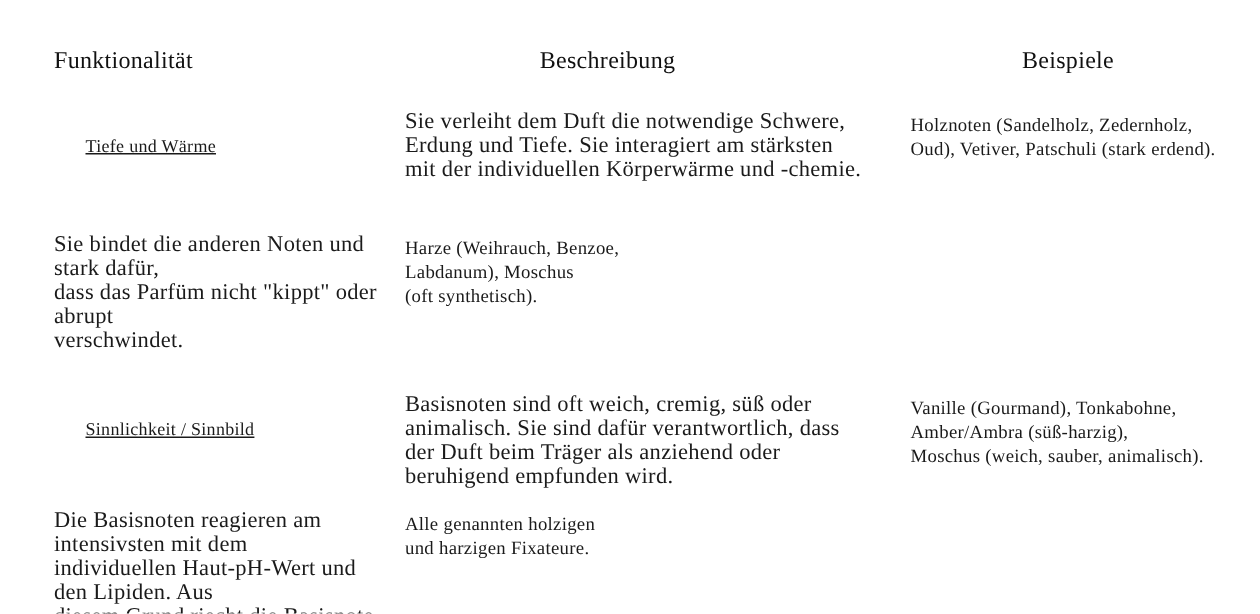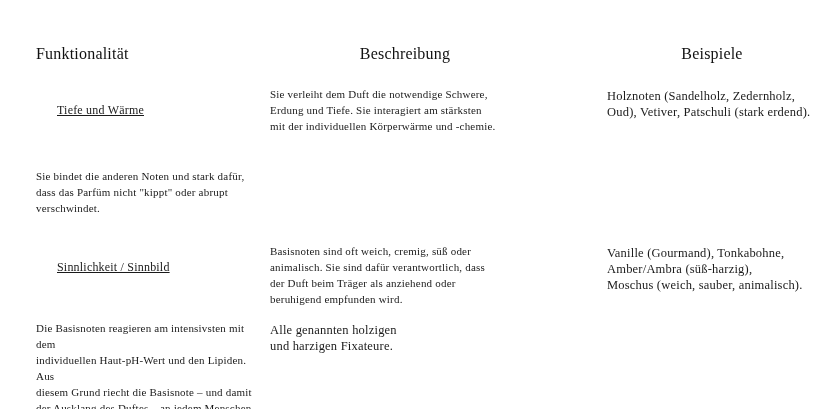--- a/index.html
+++ b/index.html
@@ -7,21 +7,21 @@
     width: 840px;
     height: 409px;
     background: #ffffff;
     font-family: "Liberation Serif", "DejaVu Serif", serif;
     color: #1a1a1a;
     overflow: hidden;
   }
   .page {
     width: 840px;
     height: 409px;
-    padding-top: 45px;
+    padding-top: 32px;
   }
   .grid-row {
     display: grid;
     grid-template-columns: 234px 337px 233px;
     padding-left: 36px;
   }
   .header-row .hcell {
     font-size: 16px;
     line-height: 18px;
     letter-spacing: 0.2px;
@@ -33,21 +33,21 @@
 
   .row .label {
     padding-left: 21px;
     padding-top: 16px;
     font-size: 12px;
     line-height: 16px;
     letter-spacing: 0.2px;
     text-decoration: underline;
   }
   .row .desc {
-    font-size: 11px;
+    font-size: 15px;
     line-height: 16px;
     letter-spacing: 0.2px;
     white-space: pre-line;
     padding-right: 10px;
   }
   .row .examples {
     padding-top: 2px;
     font-size: 12.5px;
     line-height: 16px;
     letter-spacing: 0.2px;
@@ -75,20 +75,23 @@
 Erdung und Tiefe. Sie interagiert am stärksten
 mit der individuellen Körperwärme und -chemie.</div>
     <div class="examples">Holznoten (Sandelholz, Zedernholz,
 Oud), Vetiver, Patschuli (stark erdend).</div>
   </div>
 
   <div class="grid-row row row-2">
     <div class="desc">Sie bindet die anderen Noten und stark dafür,
 dass das Parfüm nicht "kippt" oder abrupt
 verschwindet.</div>
+    <div class="examples">Harze (Weihrauch, Benzoe,
+Labdanum), Moschus
+(oft synthetisch).</div>
   </div>
 
   <div class="grid-row row row-3">
     <div class="label">Sinnlichkeit / Sinnbild</div>
     <div class="desc">Basisnoten sind oft weich, cremig, süß oder
 animalisch. Sie sind dafür verantwortlich, dass
 der Duft beim Träger als anziehend oder
 beruhigend empfunden wird.</div>
     <div class="examples">Vanille (Gourmand), Tonkabohne,
 Amber/Ambra (süß-harzig),

